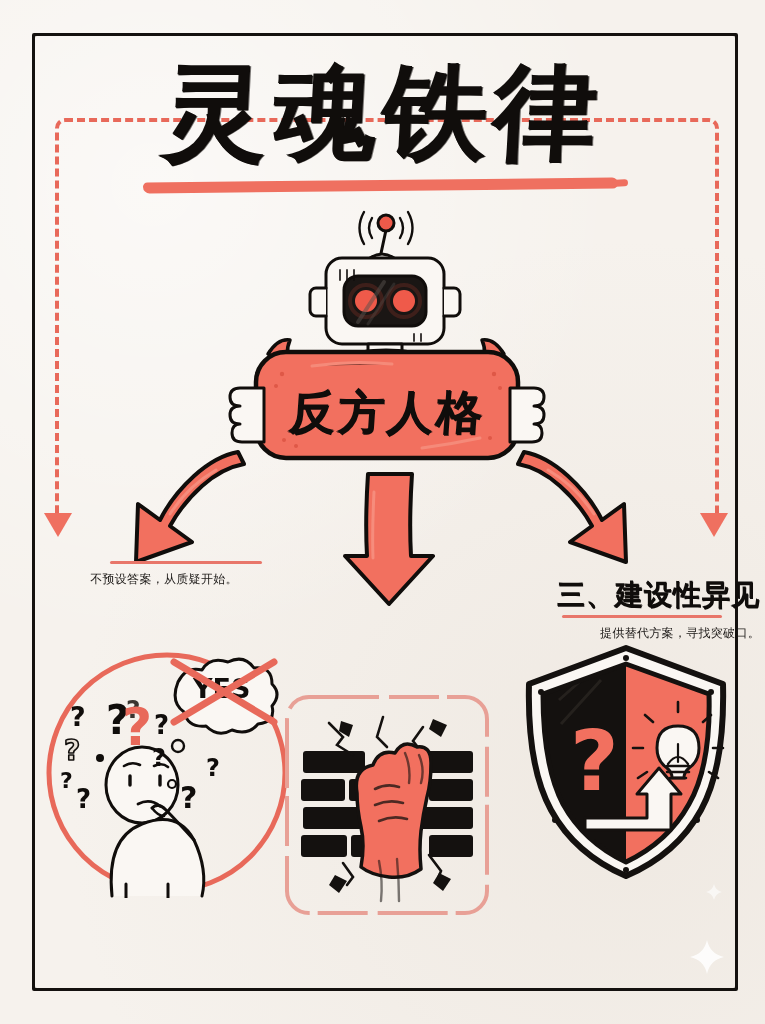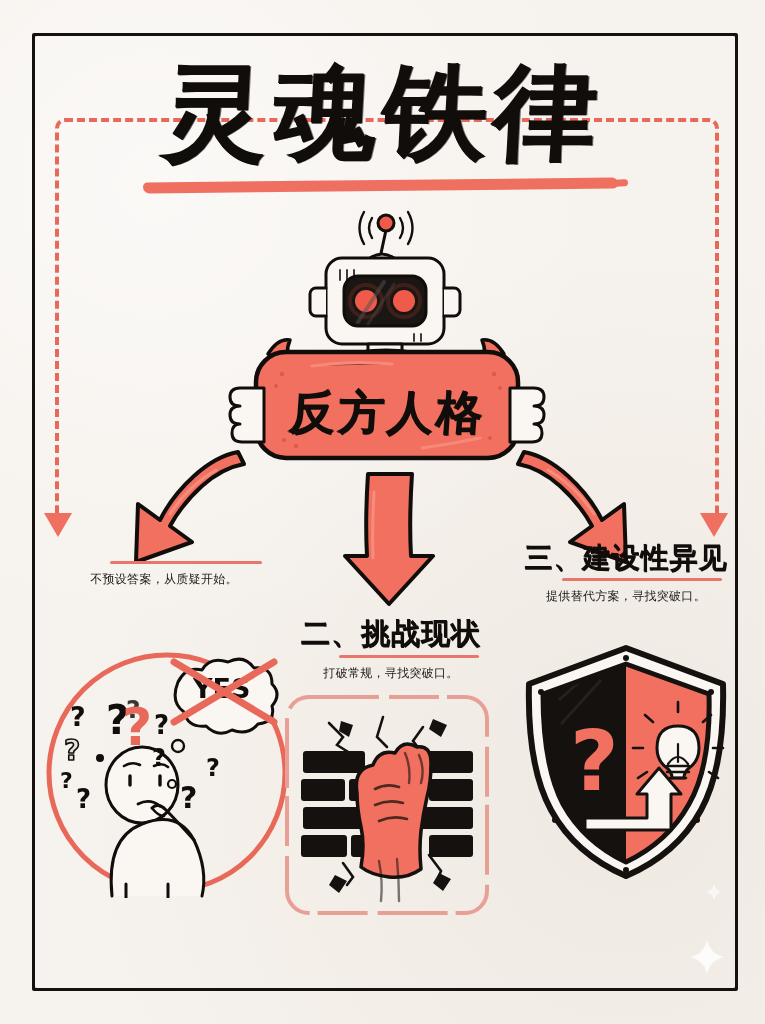--- a/index.html
+++ b/index.html
@@ -122,21 +122,21 @@
   }
 
   #sec1{left:24px;top:560px;width:280px;text-align:center;}
   #sec1 .sec-head{font-size:31px;}
   #sec1 .sec-head-underline{width:152px;margin-left:auto;margin-right:auto;transform:translateX(22px);}
 
   #sec2{left:273px;top:614px;width:236px;text-align:center;}
   #sec2 .sec-head{font-size:29px;}
   #sec2 .sec-head-underline{width:140px;margin-left:auto;margin-right:auto;transform:translateX(18px);}
 
-  #sec3{left:492px;top:539px;width:268px;text-align:center;}
+  #sec3{left:492px;top:576px;width:268px;text-align:right;}
   #sec3 .sec-head{font-size:28px;}
   #sec3 .sec-head-underline{width:160px;margin-left:auto;margin-right:auto;transform:translateX(16px);}
 
   
   .illus{position:absolute;}
   #illus1{left:42px;top:648px;width:250px;height:250px;}
   #illus2{left:283px;top:693px;width:208px;height:224px;}
   #illus3{left:515px;top:640px;width:222px;height:248px;}
 
   .sparkle{position:absolute;pointer-events:none;}
@@ -241,25 +241,20 @@
       <path d="M374 492 q-2 40 -1 66"></path>
       <path d="M548 470 q28 16 46 44"></path>
     </g>
   </svg>
 
   <div class="sec" id="sec1">
     <div class="sec-head-underline"></div>
     <div class="sec-sub">不预设答案，从质疑开始。</div>
   </div>
 
-  <div class="sec" id="sec2">
-    <div class="sec-head">二、挑战现状</div>
-    <div class="sec-head-underline"></div>
-    <div class="sec-sub">打破常规，寻找突破口。</div>
-  </div>
 
   <div class="sec" id="sec3">
     <div class="sec-head">三、建设性异见</div>
     <div class="sec-head-underline"></div>
     <div class="sec-sub">提供替代方案，寻找突破口。</div>
   </div>
 
   <svg class="illus" id="illus1" viewBox="0 0 250 250">
     <circle cx="125" cy="125" r="118" fill="none" stroke="#e8695a" stroke-width="5"></circle>
     <g fill="none" stroke="#100d0b" stroke-width="3" stroke-linecap="round" stroke-linejoin="round">

